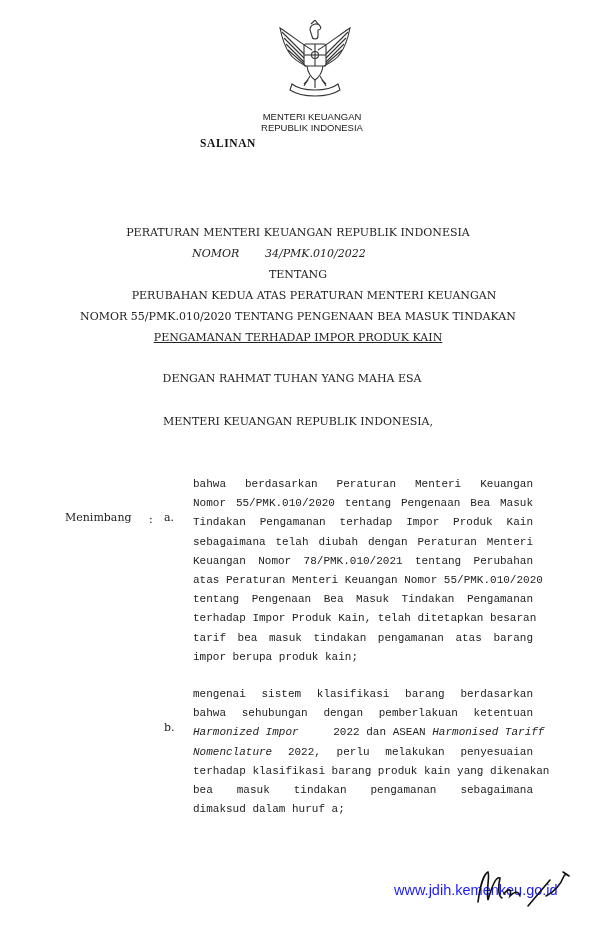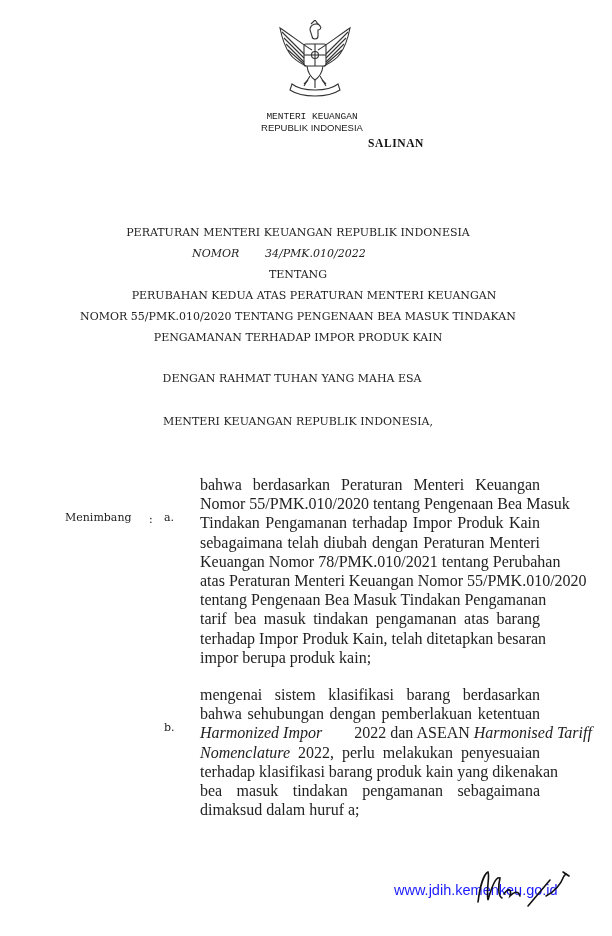--- a/index.html
+++ b/index.html
@@ -3,31 +3,31 @@
 <meta charset="utf-8">
 <style>
   html, body { margin: 0; padding: 0; background: #ffffff; }
   body { width: 612px; height: 936px; position: relative; overflow: hidden;
          font-family: "DejaVu Serif", "Liberation Serif", serif; color: #222; }
   .page { position: absolute; left: 0; top: 0; width: 612px; height: 936px; }
   .emblem { position: absolute; left: 274px; top: 20px; width: 82px; height: 80px; }
   .head-sans { position: absolute; left: 200px; width: 224px; text-align: center;
                font-family: "Liberation Sans", "DejaVu Sans", sans-serif;
                font-size: 9.5px; color: #1a1a1a; letter-spacing: 0; line-height: 11px; }
-  .salinan { position: absolute; left: 200px; width: 224px; top: 137px; text-align: right;
+  .salinan { position: absolute; left: 200px; width: 224px; top: 137px; text-align: left;
              font-family: "Liberation Serif", serif; font-weight: bold; font-size: 11.5px;
              letter-spacing: 0.6px; color: #111; }
   .ctr { position: absolute; left: 0; width: 596px; text-align: center;
          font-family: "DejaVu Serif", serif; font-size: 11px; color: #222;
          white-space: nowrap; }
   .nomor { position: absolute; top: 247px; font-family: "DejaVu Serif", serif;
            font-size: 11px; color: #222; white-space: nowrap; font-style: italic; }
   .lbl { position: absolute; font-family: "DejaVu Serif", serif; font-size: 11px; color: #222; margin-top: 32px; }
-  .para { position: absolute; left: 200px; width: 340px;
-          font-family: Liberation Serif, serif; font-size: 16px; color: #222;
+  .para { position: absolute; left: 193px; width: 340px;
+          font-family: Liberation Mono, monospace; font-size: 11px; color: #222;
           line-height: 19.2px; text-align: justify; text-align-last: justify; }
   .para .ln { display: block; white-space: nowrap; text-align: justify; text-align-last: justify; }
   .para .ln.last { text-align-last: left; }
   .ital { font-style: italic; }
   .footer-link { position: absolute; left: 394px; top: 882px;
                  font-family: "Liberation Sans", "DejaVu Sans", sans-serif;
                  font-size: 14.5px; color: #1a1aff; text-decoration: none; }
   .sig { position: absolute; left: 470px; top: 866px; width: 110px; height: 48px; pointer-events: none; }
 </style>
 </head>
@@ -53,49 +53,49 @@
 
       <path d="M33 46 C34 54 38 58 41 60 C44 58 48 54 49 46"></path>
       <path d="M36 56 L30 66 M41 60 L41 68 M46 56 L52 66"></path>
 
       <path d="M18 64 C28 72 54 72 64 64 L66 70 C54 78 28 78 16 70 Z"></path>
 
       <path d="M34 60 L30 64 M48 60 L52 64"></path>
     </g>
   </svg>
 
-  <div class="head-sans" style="top:111px;font-family:Liberation Mono, monospace;">MENTERI KEUANGAN</div>
+  <div class="head-sans" style="top:111px;">MENTERI KEUANGAN</div>
   <div class="head-sans" style="top:122px;">REPUBLIK INDONESIA</div>
   <div class="salinan">SALINAN</div>
 
   <div class="ctr" style="top:226px;">PERATURAN MENTERI KEUANGAN REPUBLIK INDONESIA</div>
   <span class="nomor" style="left:192px;">NOMOR</span>
   <span class="nomor" style="left:265px;">34/PMK.010/2022</span>
   <div class="ctr" style="top:268px;">TENTANG</div>
   <div class="ctr" style="top:289px;margin-left:16px;">PERUBAHAN KEDUA ATAS PERATURAN MENTERI KEUANGAN</div>
   <div class="ctr" style="top:310px;">NOMOR 55/PMK.010/2020 TENTANG PENGENAAN BEA MASUK TINDAKAN</div>
-  <div class="ctr" style="top:331px;">PENGAMANAN TERHADAP IMPOR PRODUK KAIN</div>
+  <div class="ctr" style="top:331px;text-decoration:underline;">PENGAMANAN TERHADAP IMPOR PRODUK KAIN</div>
 
   <div class="ctr" style="top:372px; left:-6px;">DENGAN RAHMAT TUHAN YANG MAHA ESA</div>
   <div class="ctr" style="top:415px;">MENTERI KEUANGAN REPUBLIK INDONESIA,</div>
 
   <span class="lbl" style="left:65px; top:479px;">Menimbang</span>
   <span class="lbl" style="left:149px; top:481px;">:</span>
   <span class="lbl" style="left:164px; top:479px;">a.</span>
 
   <div class="para" style="top:475px;">
     <span class="ln">bahwa berdasarkan Peraturan Menteri Keuangan</span>
     <span class="ln">Nomor 55/PMK.010/2020 tentang Pengenaan Bea Masuk</span>
     <span class="ln">Tindakan Pengamanan terhadap Impor Produk Kain</span>
     <span class="ln">sebagaimana telah diubah dengan Peraturan Menteri</span>
     <span class="ln">Keuangan  Nomor 78/PMK.010/2021 tentang Perubahan</span>
     <span class="ln">atas Peraturan Menteri Keuangan Nomor 55/PMK.010/2020</span>
     <span class="ln">tentang Pengenaan Bea Masuk Tindakan Pengamanan</span>
+    <span class="ln">terhadap Impor Produk Kain, telah ditetapkan besaran</span>
     <span class="ln">tarif bea masuk tindakan pengamanan atas barang</span>
-    <span class="ln">terhadap Impor Produk Kain, telah ditetapkan besaran</span>
     <span class="ln last">impor berupa produk kain;</span>
   </div>
 
   <span class="lbl" style="left:164px; top:689px;">b.</span>
 
   <div class="para" style="top:685px;">
     <span class="ln">mengenai sistem klasifikasi barang berdasarkan</span>
     <span class="ln">bahwa sehubungan dengan pemberlakuan ketentuan</span>
     <span class="ln"><span class="ital">Harmonized Impor</span><span style="white-space:pre;padding-left:28px;"> 2022 dan ASEAN </span><span class="ital">Harmonised Tariff</span></span>
     <span class="ln"><span class="ital">Nomenclature</span><span style="white-space:pre;margin-top:28px;"> 2022, perlu melakukan penyesuaian</span></span>

